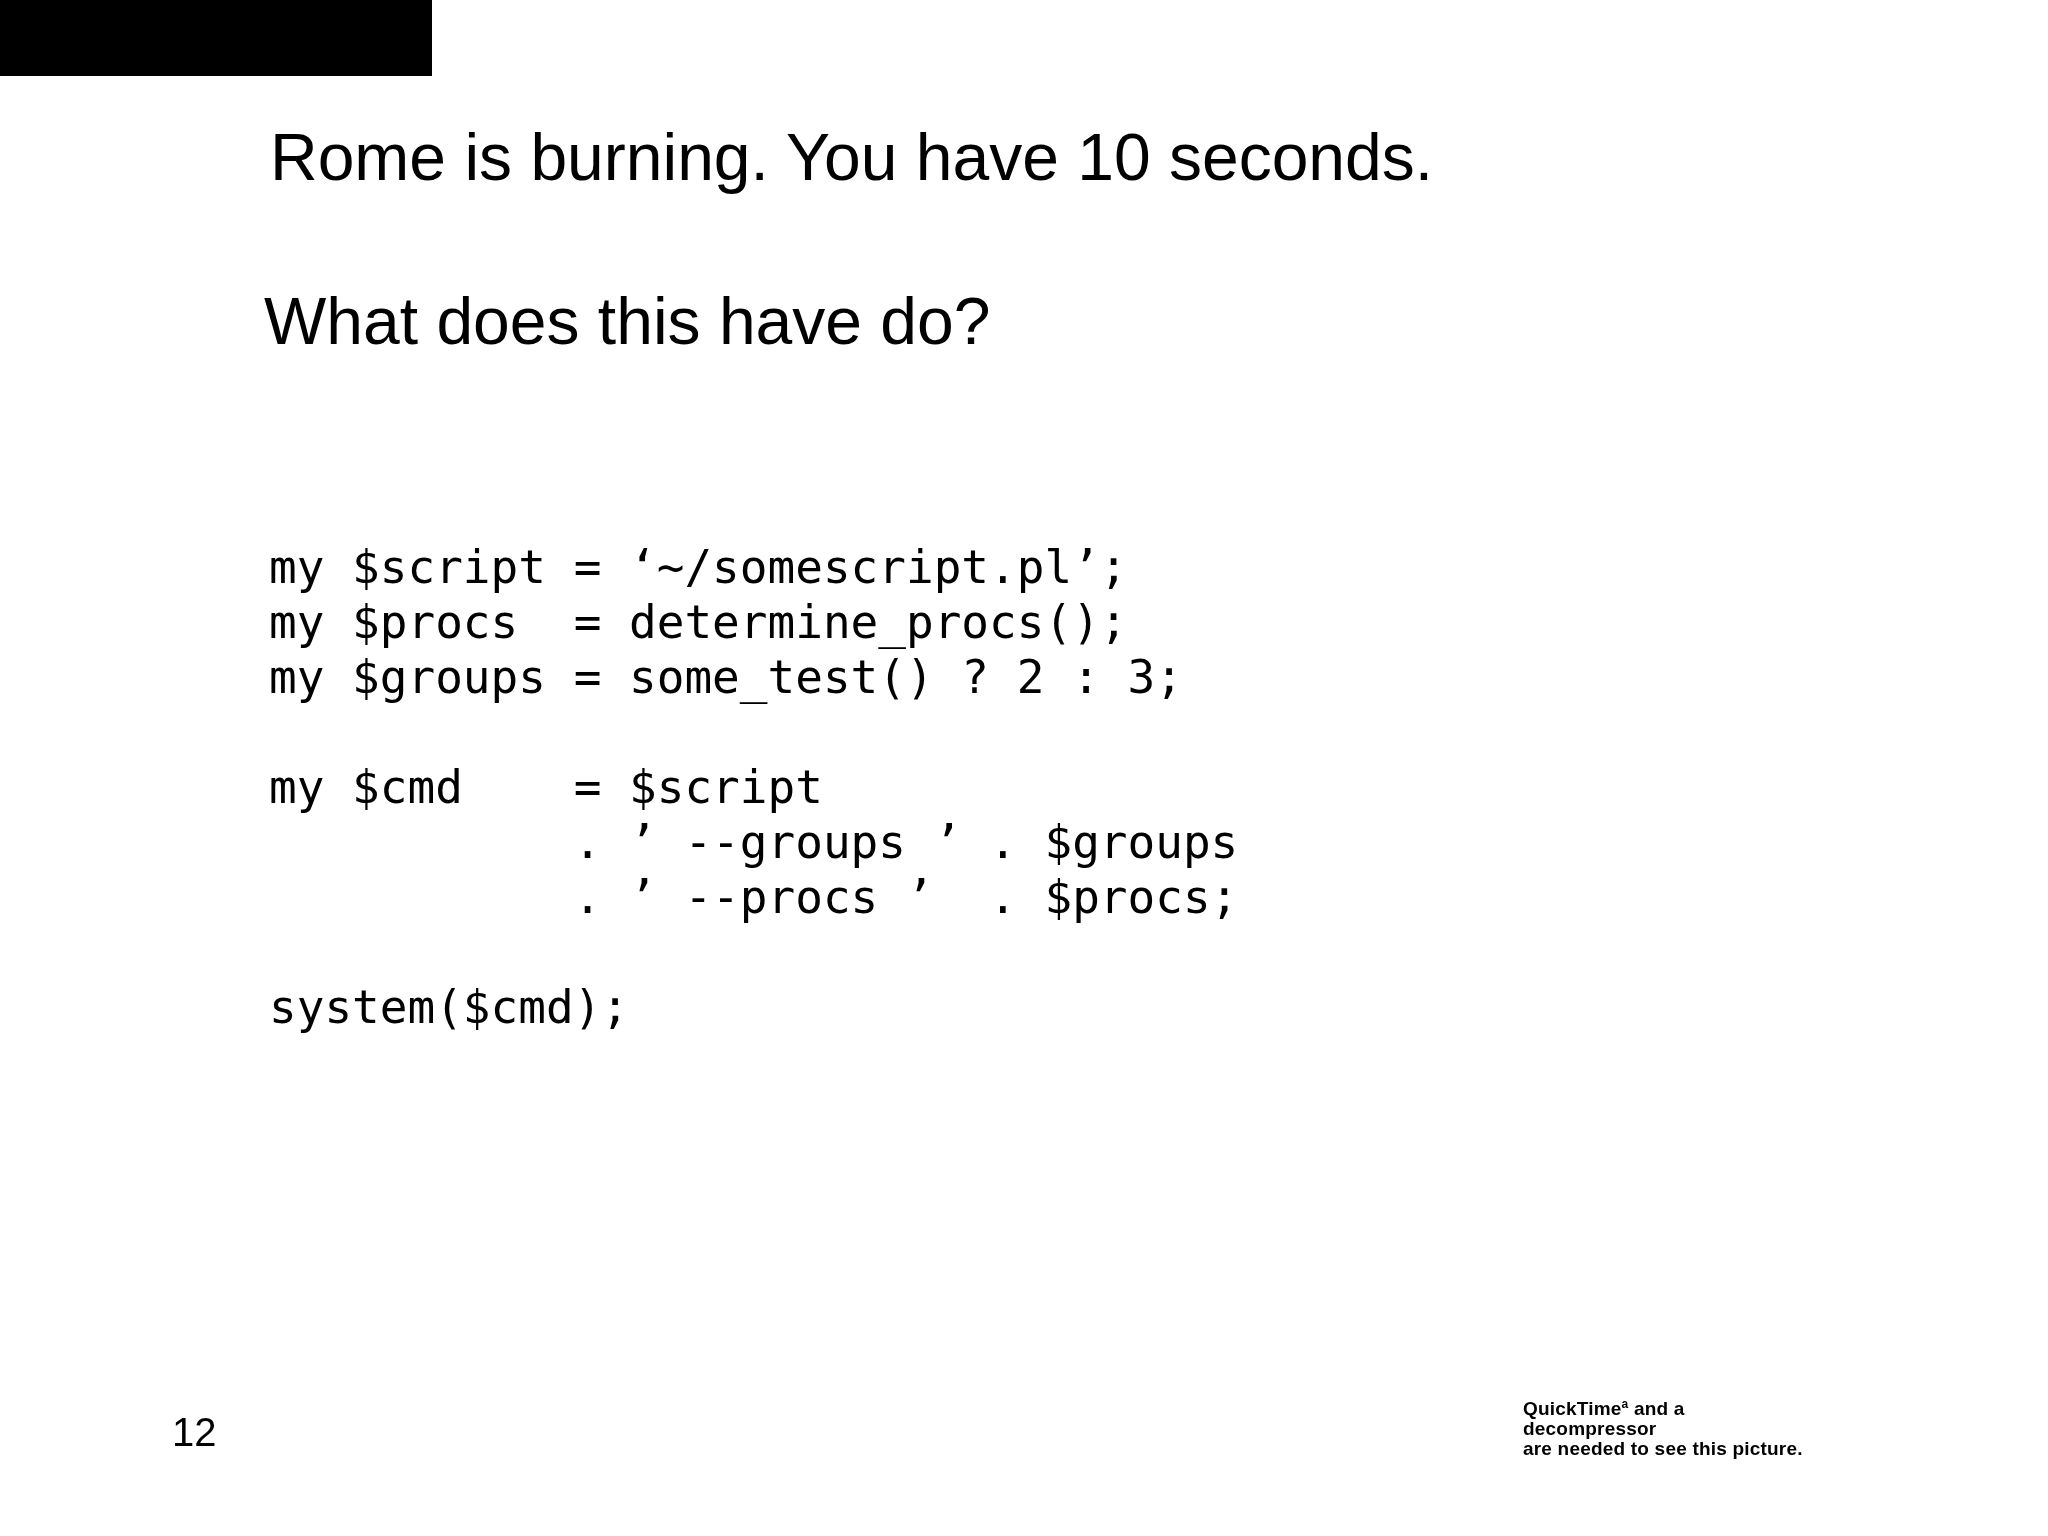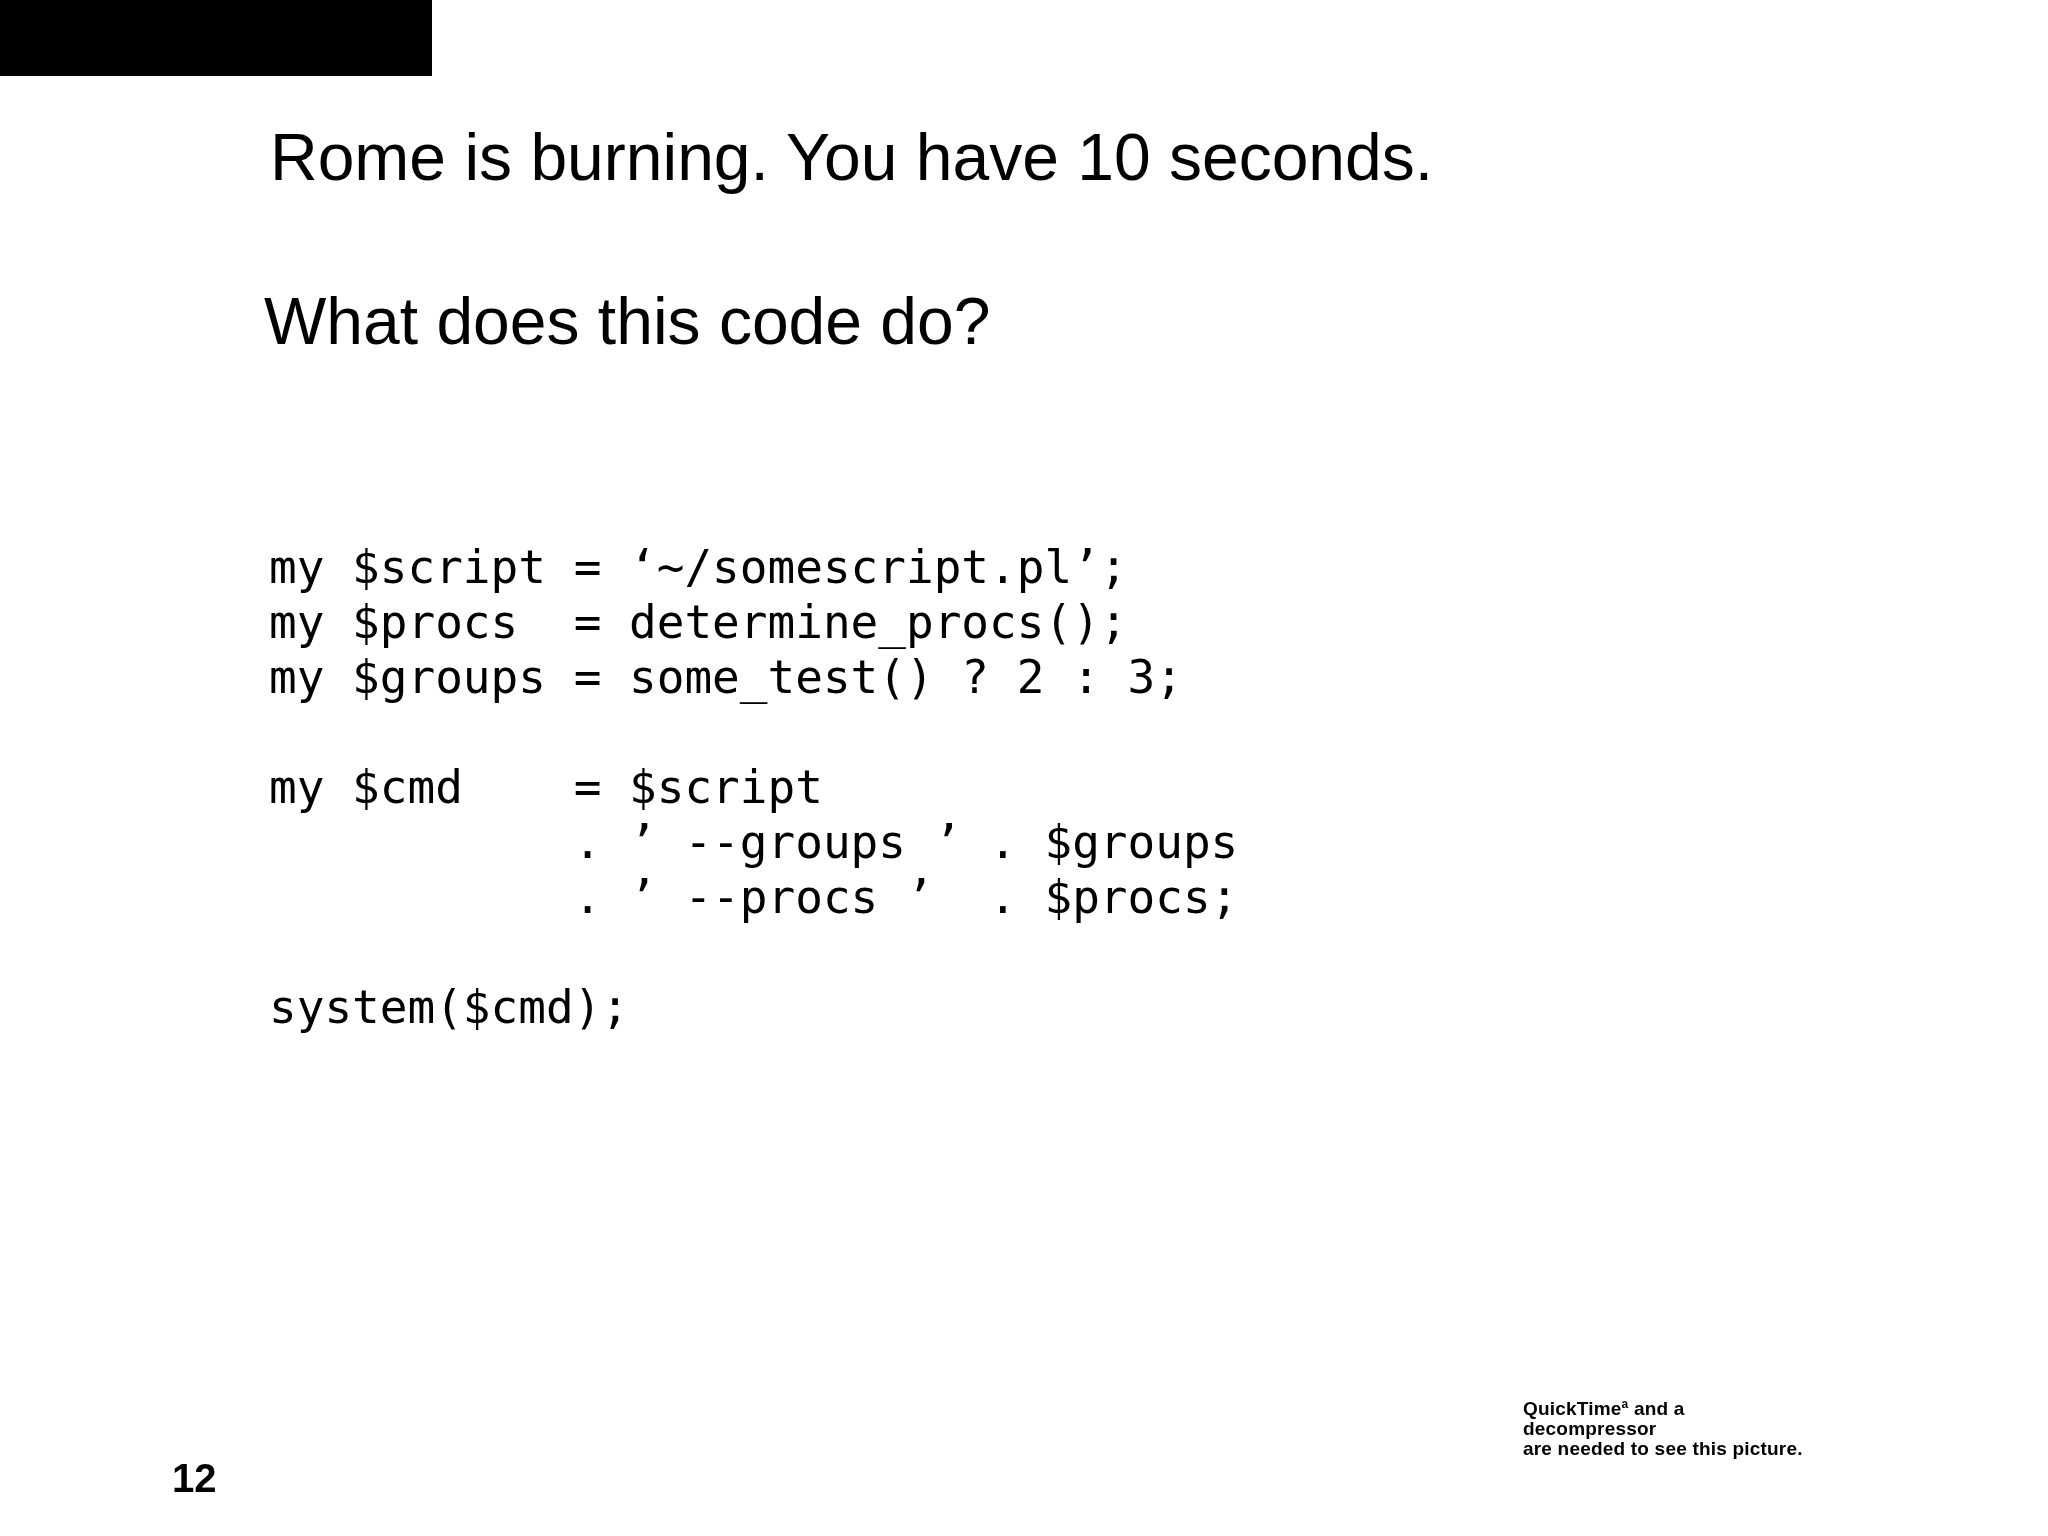--- a/index.html
+++ b/index.html
@@ -53,22 +53,21 @@
     white-space: pre;
     color: #000000;
   }
 
   .page-number {
     position: absolute;
     left: 172px;
     top: 1410px;
     font-size: 40px;
     line-height: 1.1;
-    font-weight: 700;
-    margin-top: 46px;
+    font-weight: 400;
   }
 
   .quicktime-notice {
     position: absolute;
     left: 1523px;
     top: 1399px;
     width: 400px;
     font-size: 19px;
     line-height: 20px;
     font-weight: bold;
@@ -81,21 +80,21 @@
 </style>
 </head>
 <body>
 
 <div>
 
   <div class="artifact-bar"></div>
 
   <div class="slide-title">Rome is burning. You have 10 seconds.</div>
 
-  <div class="slide-subtitle">What does this code do?</div>
+  <div class="slide-subtitle">What does this have do?</div>
 
   <pre class="code-block">my $script = ‘~/somescript.pl’;
 my $procs  = determine_procs();
 my $groups = some_test() ? 2 : 3;
 
 my $cmd    = $script
            . ’ --groups ’ . $groups
            . ’ --procs ’  . $procs;
 
 system($cmd);</pre>

